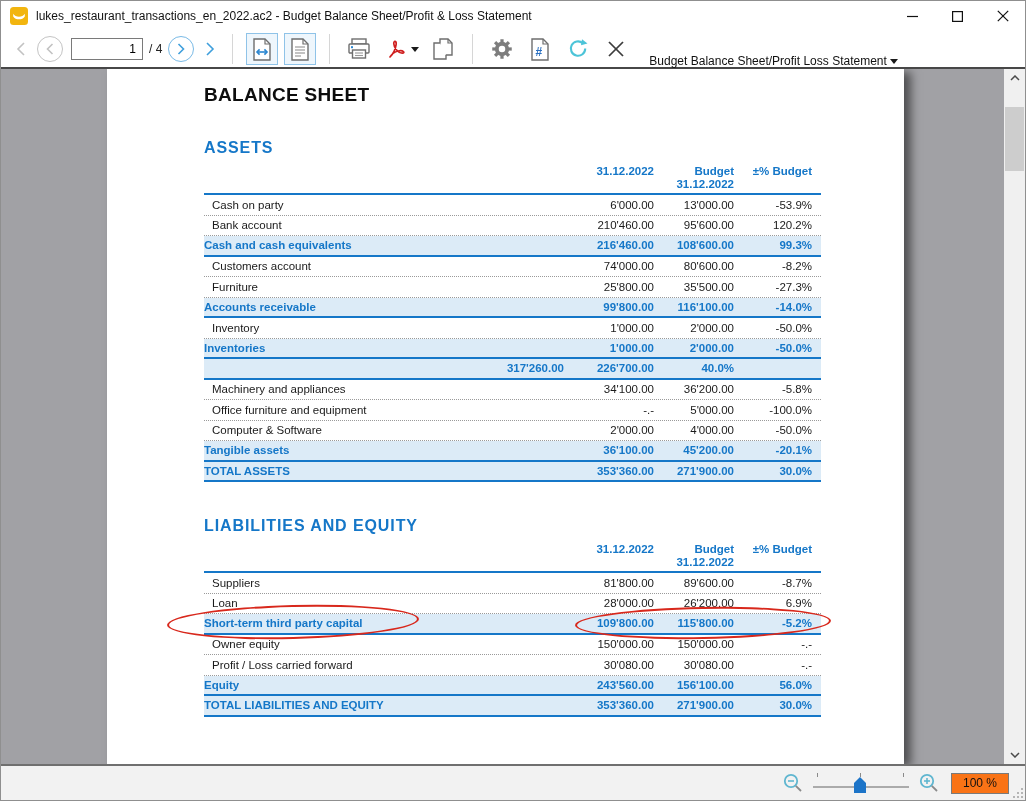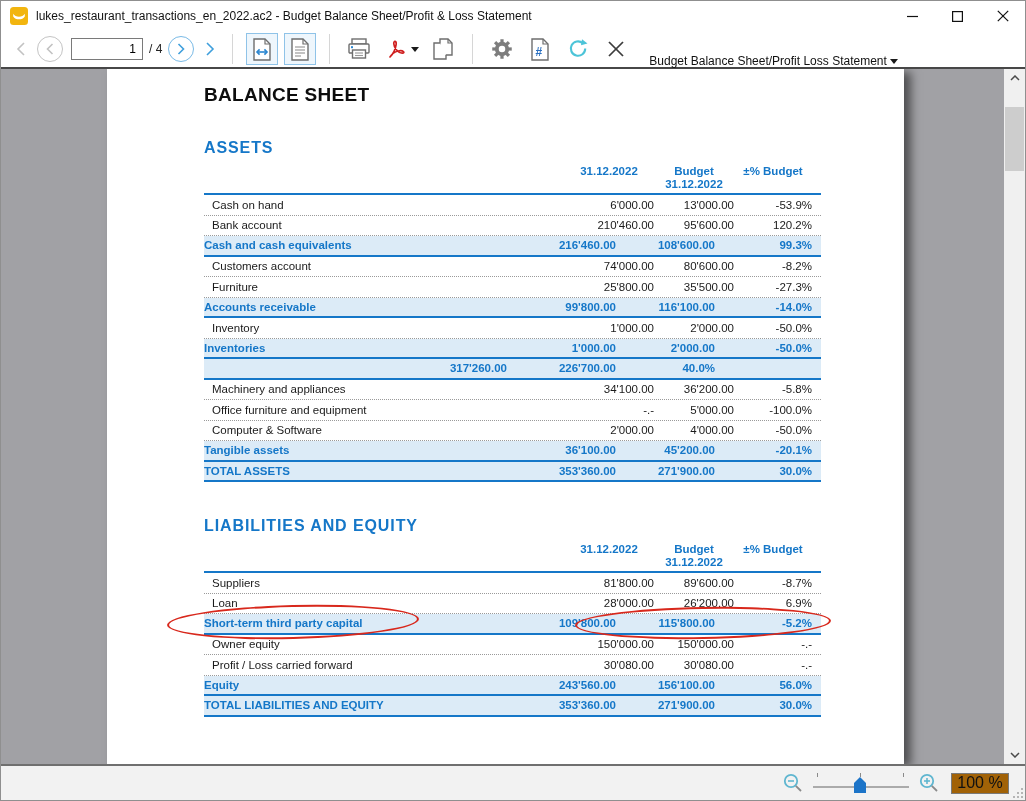--- a/index.html
+++ b/index.html
@@ -37,47 +37,47 @@
 
   
   .preview{flex:1 1 auto;position:relative;background:#a1a1a5;overflow:hidden;}
   .page{position:absolute;left:106px;top:0;width:797px;height:100%;background:#fff;box-shadow:7px 3px 9px rgba(0,0,0,0.5);}
   .doc-title{position:absolute;left:97px;top:15px;font-size:19px;font-weight:800;color:#0d0d0d;letter-spacing:.3px;}
   .section{position:absolute;left:97px;width:617px;}
   .section.assets{top:72px;}
   .section.liabilities{top:450px;}
   .sec-heading{font-size:16px;font-weight:bold;color:var(--blue);letter-spacing:.9px;line-height:14px;}
   .col-header{display:grid;grid-template-columns:1fr 90px 80px 78px;padding:4px 9px 2px 0;margin-top:6px;border-bottom:2px solid var(--blue);color:var(--blue);font-weight:bold;font-size:11.5px;}
-  .col-header .num{text-align:center;align-self:start;line-height:13px;}
+  .col-header .num{text-align:right;align-self:start;line-height:13px;}
   .col-header .two-line{white-space:pre-line;}
   .trow{display:grid;grid-template-columns:1fr 90px 80px 78px;align-items:center;height:20.5px;padding-right:9px;font-size:11.5px;border-bottom:1px dotted #9a9a9a;color:#1a1a1a;}
   .trow .num{text-align:right;}
   .trow.normal .lbl{padding-left:8px;}
-  .trow.subtotal,.trow.total{background:var(--rowbg);color:var(--blue);font-weight:bold;border-bottom:2px solid var(--blue);gap:19px;}
+  .trow.subtotal,.trow.total{background:var(--rowbg);color:var(--blue);font-weight:bold;border-bottom:2px solid var(--blue);}
 
   
   .ellipse{position:absolute;border:2px solid var(--red);border-radius:50%;}
   .ellipse.e1{left:60px;top:536px;width:252px;height:34px;transform:rotate(-1.4deg);}
   .ellipse.e2{left:468px;top:538px;width:256px;height:32px;transform:rotate(-1deg);}
 
   
   .scrollbar{position:absolute;right:0;top:0;width:21px;height:100%;background:#f0f0f0;}
   .sb-arrow{position:absolute;left:0;width:21px;height:18px;display:flex;align-items:center;justify-content:center;}
   .sb-arrow.up{top:0;}
   .sb-arrow.down{bottom:0;}
   .sb-thumb{position:absolute;left:1px;top:38px;width:19px;height:64px;background:#cdcdcd;}
 
   
   .statusbar{height:36px;flex:0 0 36px;background:#f2f2f2;border-top:2px solid #6f6f6f;display:flex;align-items:center;justify-content:flex-end;padding-right:16px;position:relative;}
   .zoom-btn{width:24px;height:24px;display:flex;align-items:center;justify-content:center;background:transparent;border:none;padding:0;}
   .zoom-slider{position:relative;width:96px;height:22px;margin:0 8px;}
   .zoom-track{position:absolute;left:0;right:0;top:14px;height:2px;background:#ababab;}
   .zoom-tick{position:absolute;top:1px;width:1px;height:4px;background:#8a8a8a;}
   .zoom-thumb{position:absolute;left:41px;top:5px;width:12px;height:16px;background:#1c74c8;clip-path:polygon(50% 0,100% 38%,100% 100%,0 100%,0 38%);}
-  .zoom-value{width:58px;height:21px;margin-left:10px;background:#a16207;border:1px solid #7a7a7a;font-size:16px;display:flex;align-items:center;justify-content:center;color:#111;}
+  .zoom-value{width:58px;height:21px;margin-left:10px;background:#f97316;border:1px solid #7a7a7a;font-size:12px;display:flex;align-items:center;justify-content:center;color:#111;}
   .resize-grip{position:absolute;right:2px;bottom:2px;width:12px;height:12px;}
   .resize-grip i{position:absolute;width:2px;height:2px;background:#b5b5b5;}
 </style>
 </head>
 <body>
 
 <div class="window">
 
   <div class="titlebar">
     <span class="app-icon">
@@ -227,21 +227,21 @@
         <div class="sec-heading">ASSETS</div>
         <div class="col-header">
           <span></span>
           <span class="num">31.12.2022</span>
           <span class="num two-line">Budget
 31.12.2022</span>
           <span class="num">±% Budget</span>
         </div>
         <div>
             <div class="trow normal">
-              <span class="lbl">Cash on hand</span>
+              <span class="lbl">Cash on party</span>
               <span class="num">6'000.00</span>
               <span class="num">13'000.00</span>
               <span class="num">-53.9%</span>
             </div>
             <div class="trow normal">
               <span class="lbl">Bank account</span>
               <span class="num">210'460.00</span>
               <span class="num">95'600.00</span>
               <span class="num">120.2%</span>
             </div>

